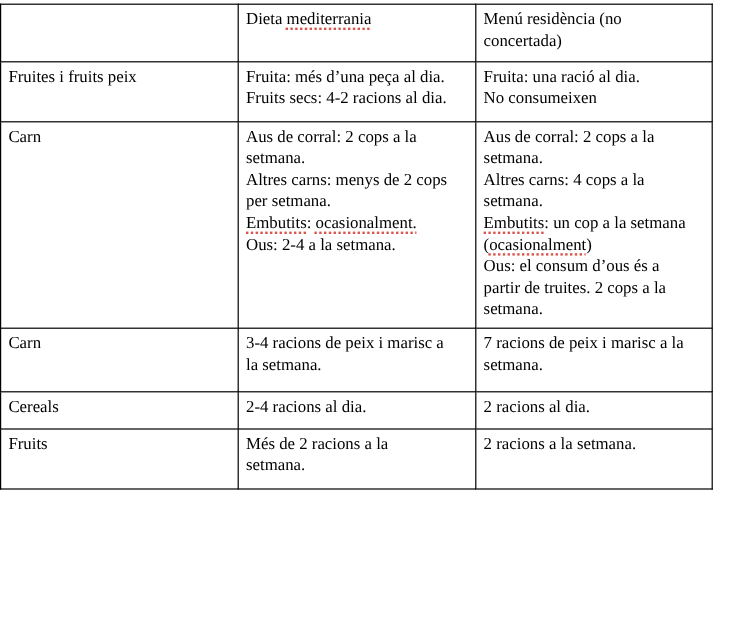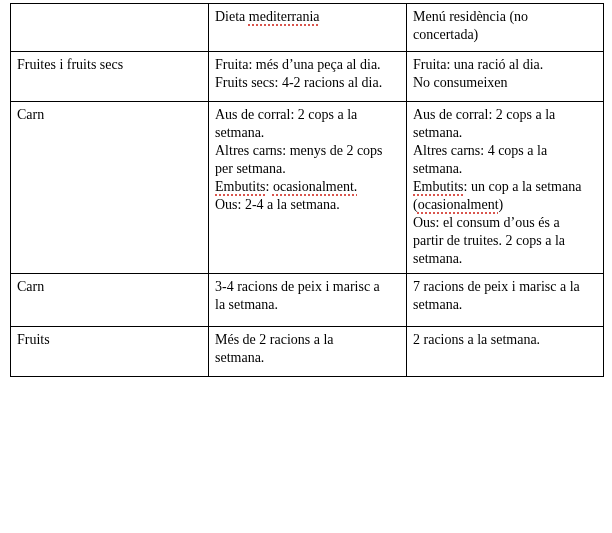--- a/index.html
+++ b/index.html
@@ -11,21 +11,21 @@
     position: relative;
     width: 612px;
     height: 533px;
     background: var(--bg, #ffffff);
     font-family: "Liberation Serif", "DejaVu Serif", serif;
     color: var(--text, #000000);
     overflow: hidden;
   }
   table.diet-table {
     position: absolute;
-    left: 10px;
+    left: 0;
     top: 3px;
     width: 593px;
     border-collapse: collapse;
     table-layout: fixed;
   }
   table.diet-table td {
     border: 1px solid var(--border, #000000);
     vertical-align: top;
     padding: 4px 8px 2px 6px;
     font-size: 14px;
@@ -52,21 +52,21 @@
       <col style="width:197px">
     </colgroup>
     <tbody>
       <tr style="height:48px">
         <td></td>
         <td><span>Dieta </span><span class="sp">mediterrania</span></td>
         <td><span>Menú residència (no
 concertada)</span></td>
       </tr>
       <tr style="height:50px">
-        <td><span>Fruites i fruits secs</span></td>
+        <td><span>Fruites i fruits peix</span></td>
         <td><span>Fruita: més d’una peça al dia.
 Fruits secs: 4-2 racions al dia.</span></td>
         <td><span>Fruita: una ració al dia.
 No consumeixen</span></td>
       </tr>
       <tr style="height:172px">
         <td><span>Carn</span></td>
         <td><span>Aus de corral: 2 cops a la
 setmana.
 Altres carns: menys de 2 cops
@@ -83,20 +83,25 @@
 partir de truites. 2 cops a la
 setmana.</span></td>
       </tr>
       <tr style="height:53px">
         <td><span>Carn</span></td>
         <td><span>3-4 racions de peix i marisc a
 la setmana.</span></td>
         <td><span>7 racions de peix i marisc a la
 setmana.</span></td>
       </tr>
+      <tr style="height:31px">
+        <td><span>Cereals</span></td>
+        <td><span>2-4 racions al dia.</span></td>
+        <td><span>2 racions al dia.</span></td>
+      </tr>
       <tr style="height:50px">
         <td><span>Fruits</span></td>
         <td><span>Més de 2 racions a la
 setmana.</span></td>
         <td><span>2 racions a la setmana.</span></td>
       </tr>
     </tbody>
   </table>
 </div>
 

